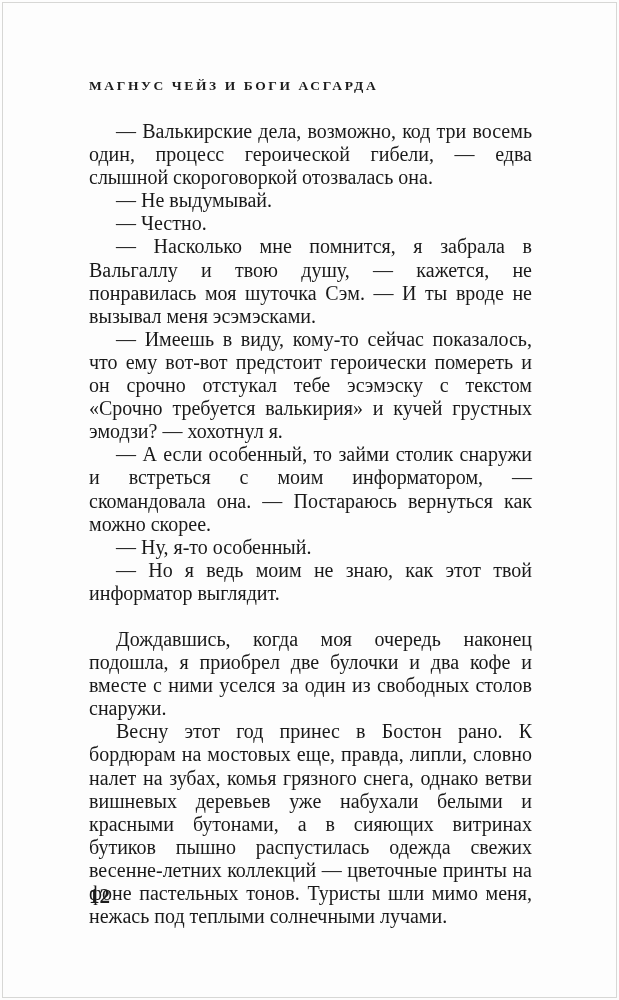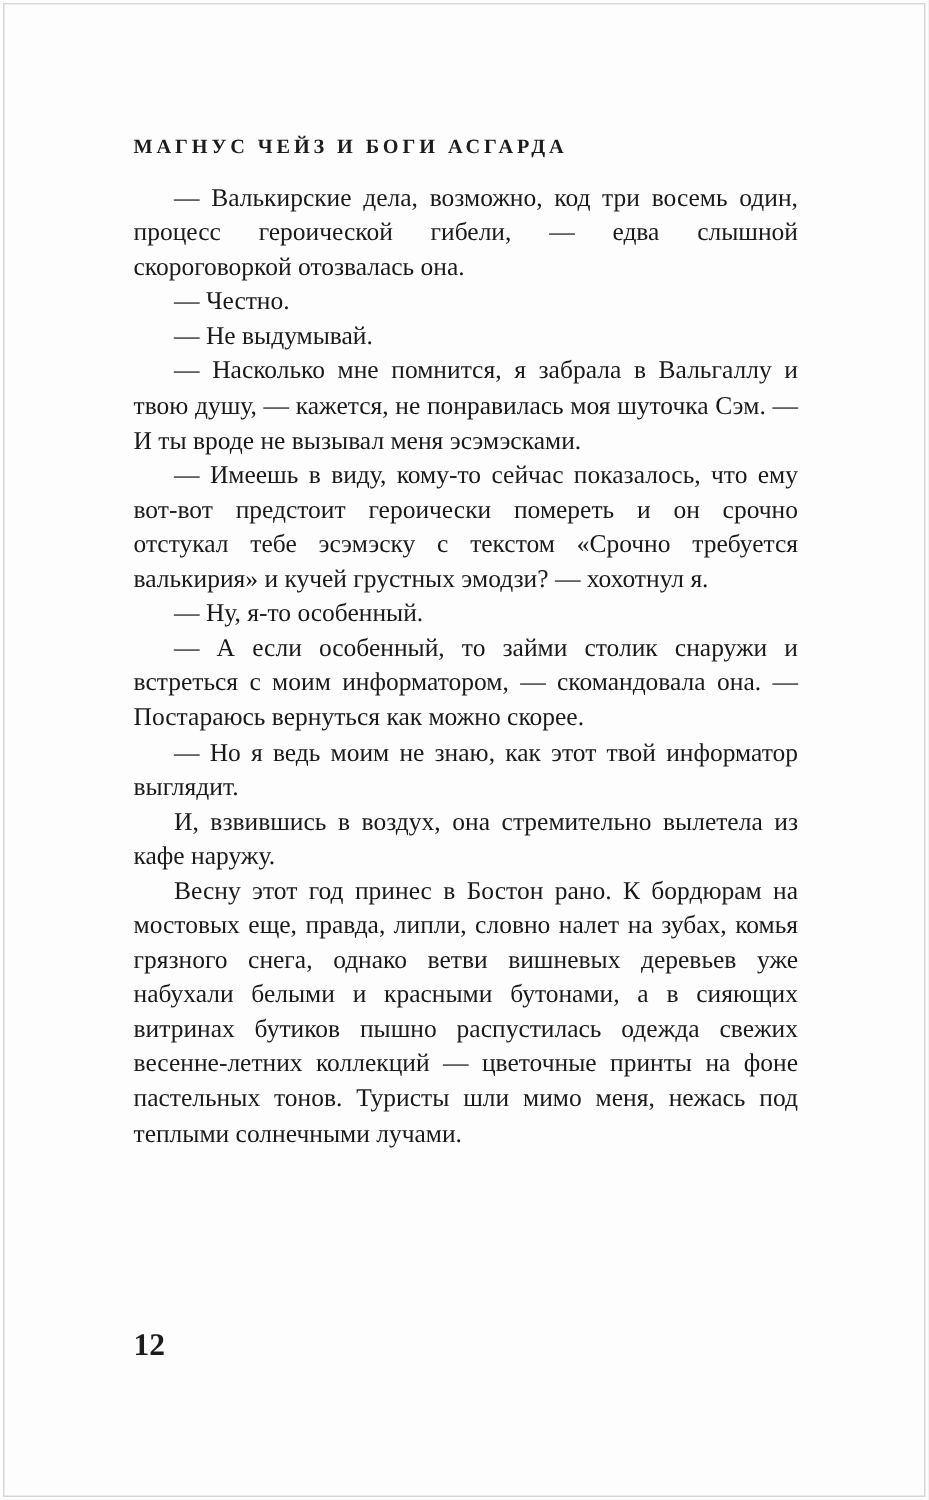--- a/index.html
+++ b/index.html
@@ -19,36 +19,36 @@
   }
   
   .scan-edge {
     position: absolute;
     top: 2px; left: 2px; right: 2px; bottom: 2px;
     border: 1px solid #d7d7d5;
     pointer-events: none;
   }
   .running-header {
     position: absolute;
-    top: 90px;
+    top: 78px;
     left: 89px;
     right: 86px;
     font-size: 13.5px;
     font-weight: bold;
     letter-spacing: 2.6px;
     color: #1c1c1c;
     text-transform: uppercase;
   }
   .body-text {
     position: absolute;
     top: 120px;
     left: 89px;
     width: 443px;
     color: #191919;
-    font-size: 17px;
+    font-size: 20px;
     line-height: 23.1px;
     text-align: justify;
   }
   .body-text p {
     margin: 0;
     padding: 0;
     text-indent: 27px;
   }
   .body-text p.section-start {
     margin-top: 23px;
@@ -65,25 +65,25 @@
 </head>
 <body>
 
 <div class="book-page">
   <div class="scan-edge"></div>
 
   <div class="running-header">МАГНУС ЧЕЙЗ И БОГИ АСГАРДА</div>
 
   <div class="body-text">
     <p>— Валькирские дела, возможно, код три восемь один, процесс героической гибели, — едва слышной скороговоркой отозвалась она.</p>
+    <p>— Не выдумывай.</p>
     <p>— Честно.</p>
-    <p>— Не выдумывай.</p>
     <p>— Насколько мне помнится, я забрала в Вальгаллу и твою душу, — кажется, не понравилась моя шуточка Сэм. — И ты вроде не вызывал меня эсэмэсками.</p>
     <p>— Имеешь в виду, кому-то сейчас показалось, что ему вот-вот предстоит героически помереть и он срочно отстукал тебе эсэмэску с текстом «Срочно требуется валькирия» и кучей грустных эмодзи? — хохотнул я.</p>
+    <p>— А если особенный, то займи столик снаружи и встреться с моим информатором, — скомандовала она. — Постараюсь вернуться как можно скорее.</p>
     <p>— Ну, я-то особенный.</p>
-    <p>— А если особенный, то займи столик снаружи и встреться с моим информатором, — скомандовала она. — Постараюсь вернуться как можно скорее.</p>
     <p>— Но я ведь моим не знаю, как этот твой информатор выглядит.</p>
-    <p>И, взвившись в воздух, она стремительно вылетела из кафе наружу.</p>
+    <p class="section-start">Дождавшись, когда моя очередь наконец подошла, я приобрел две булочки и два кофе и вместе с ними уселся за один из свободных столов снаружи.</p>
     <p>Весну этот год принес в Бостон рано. К бордюрам на мостовых еще, правда, липли, словно налет на зубах, комья грязного снега, однако ветви вишневых деревьев уже набухали белыми и красными бутонами, а в сияющих витринах бутиков пышно распустилась одежда свежих весенне-летних коллекций — цветочные принты на фоне пастельных тонов. Туристы шли мимо меня, нежась под теплыми солнечными лучами.</p>
   </div>
 
   <div class="page-number">12</div>
 </div>
 
 </body></html>

